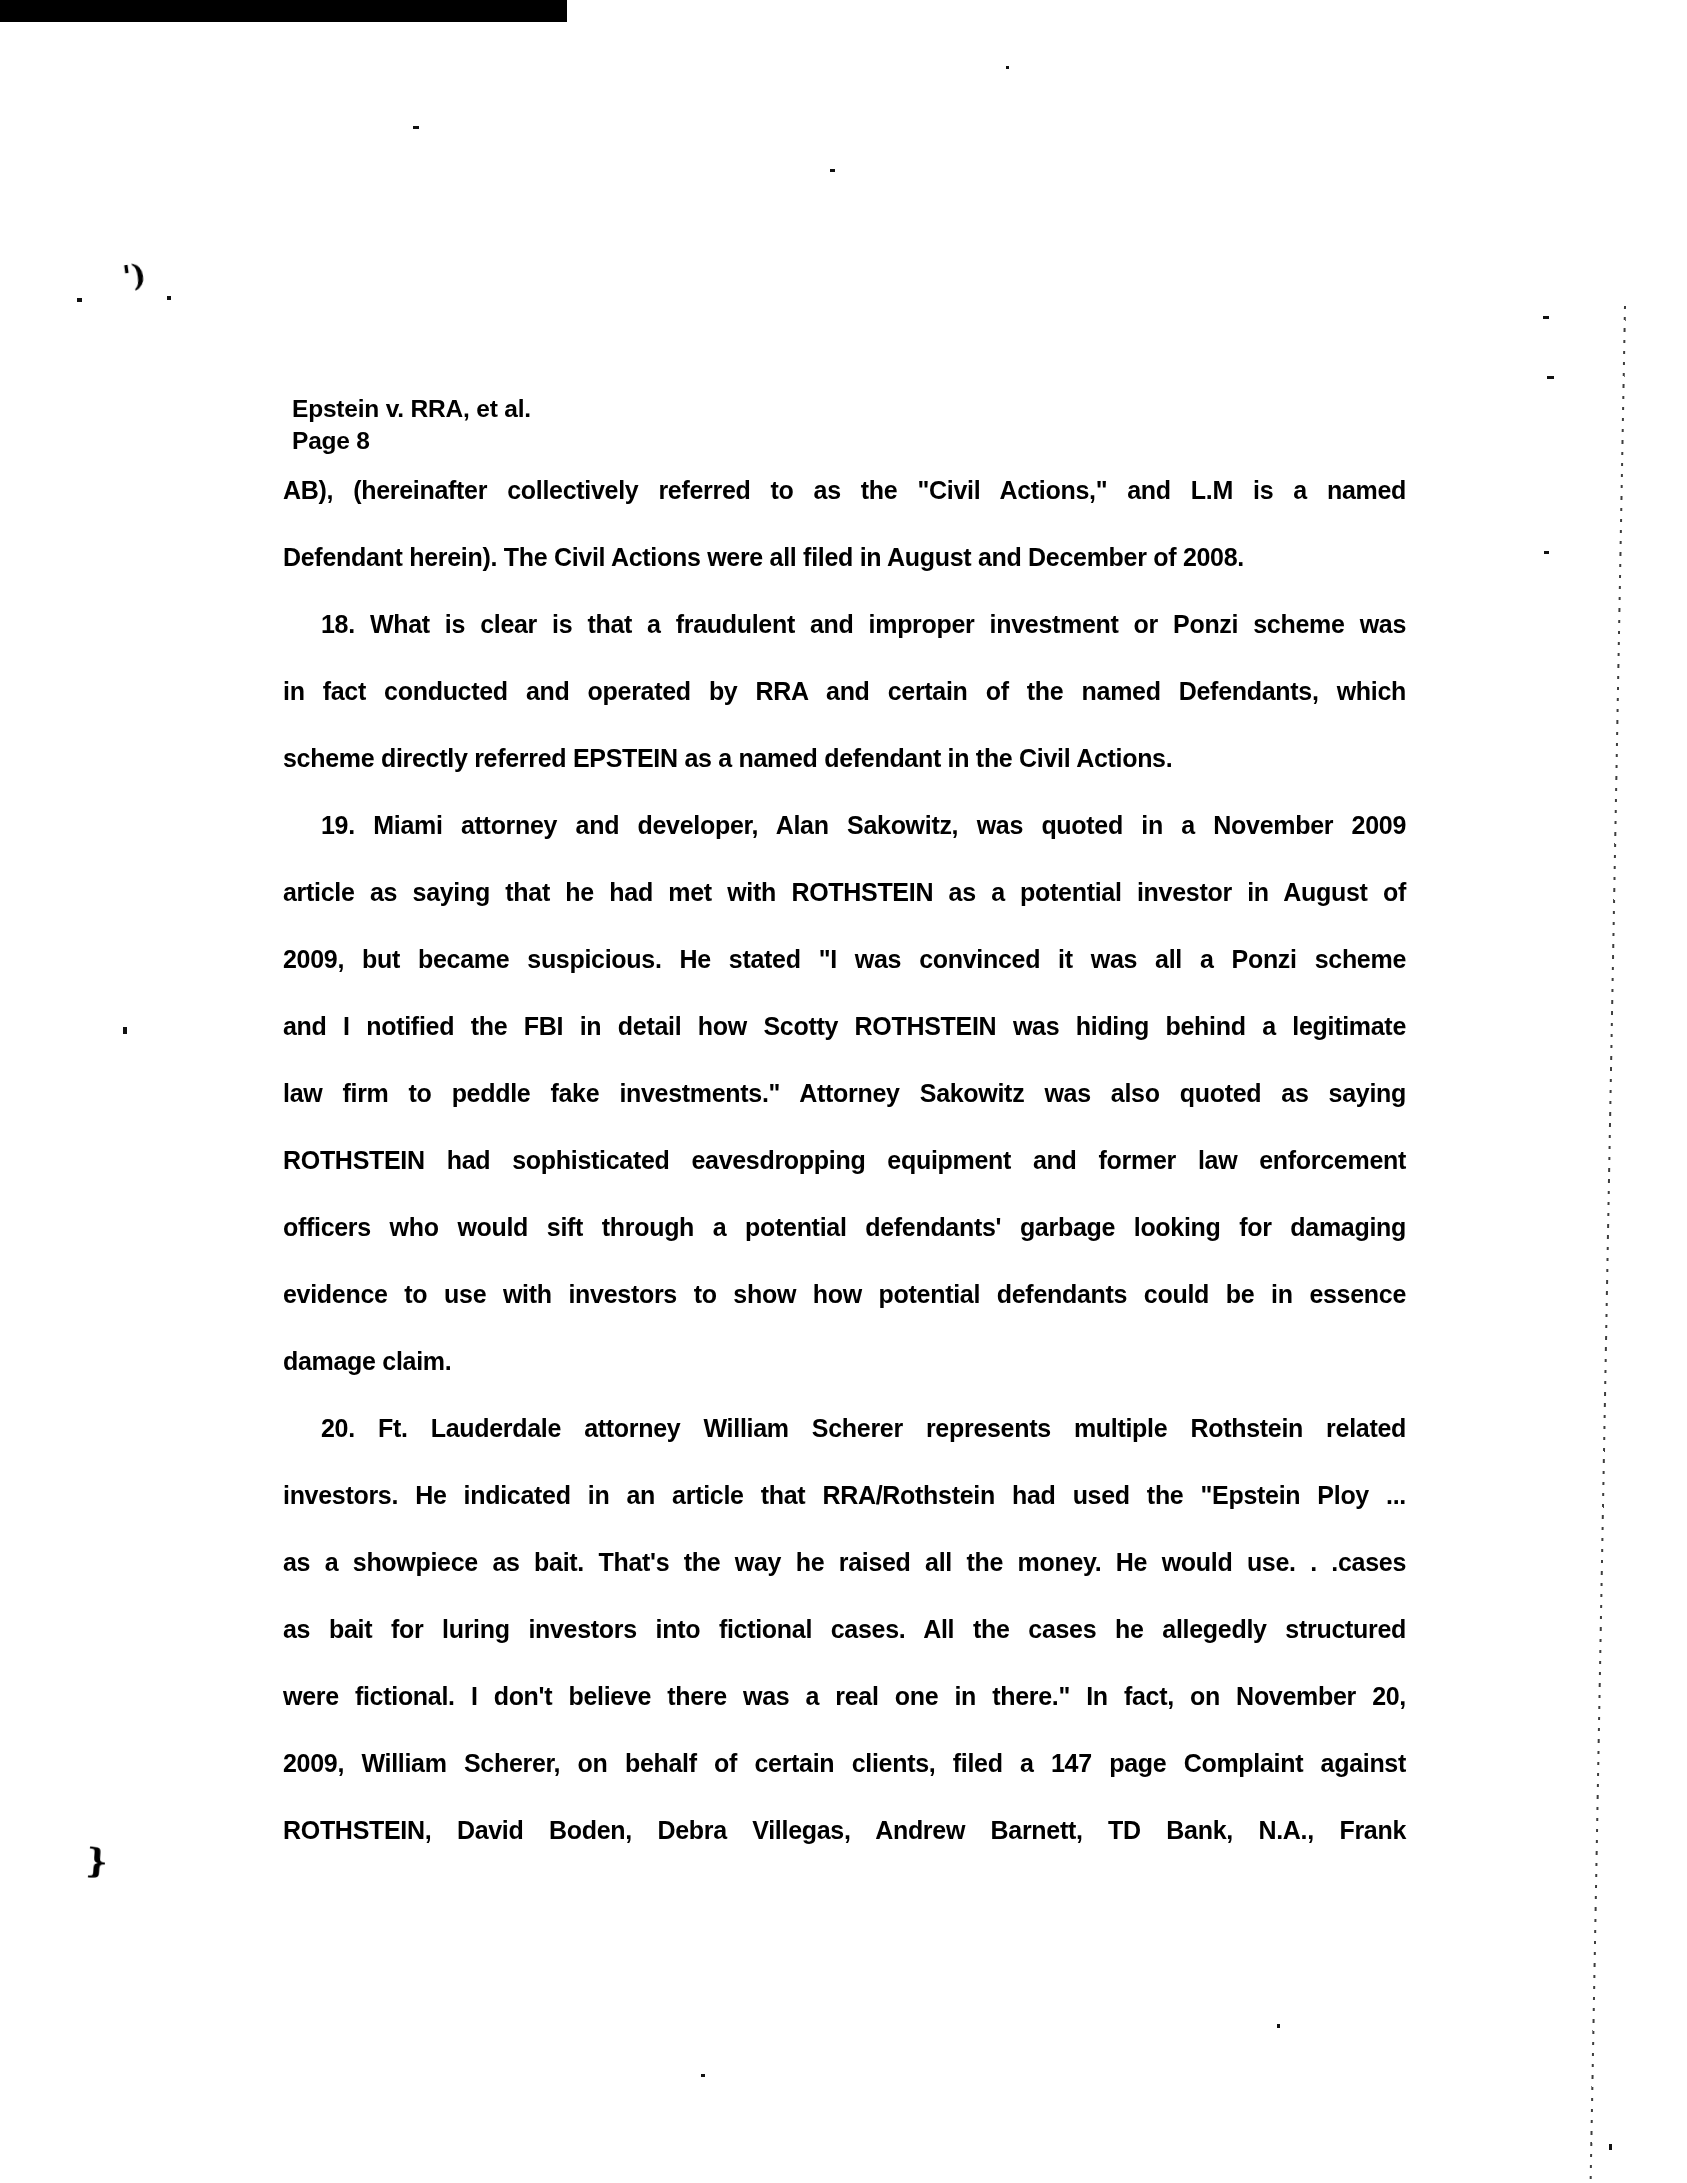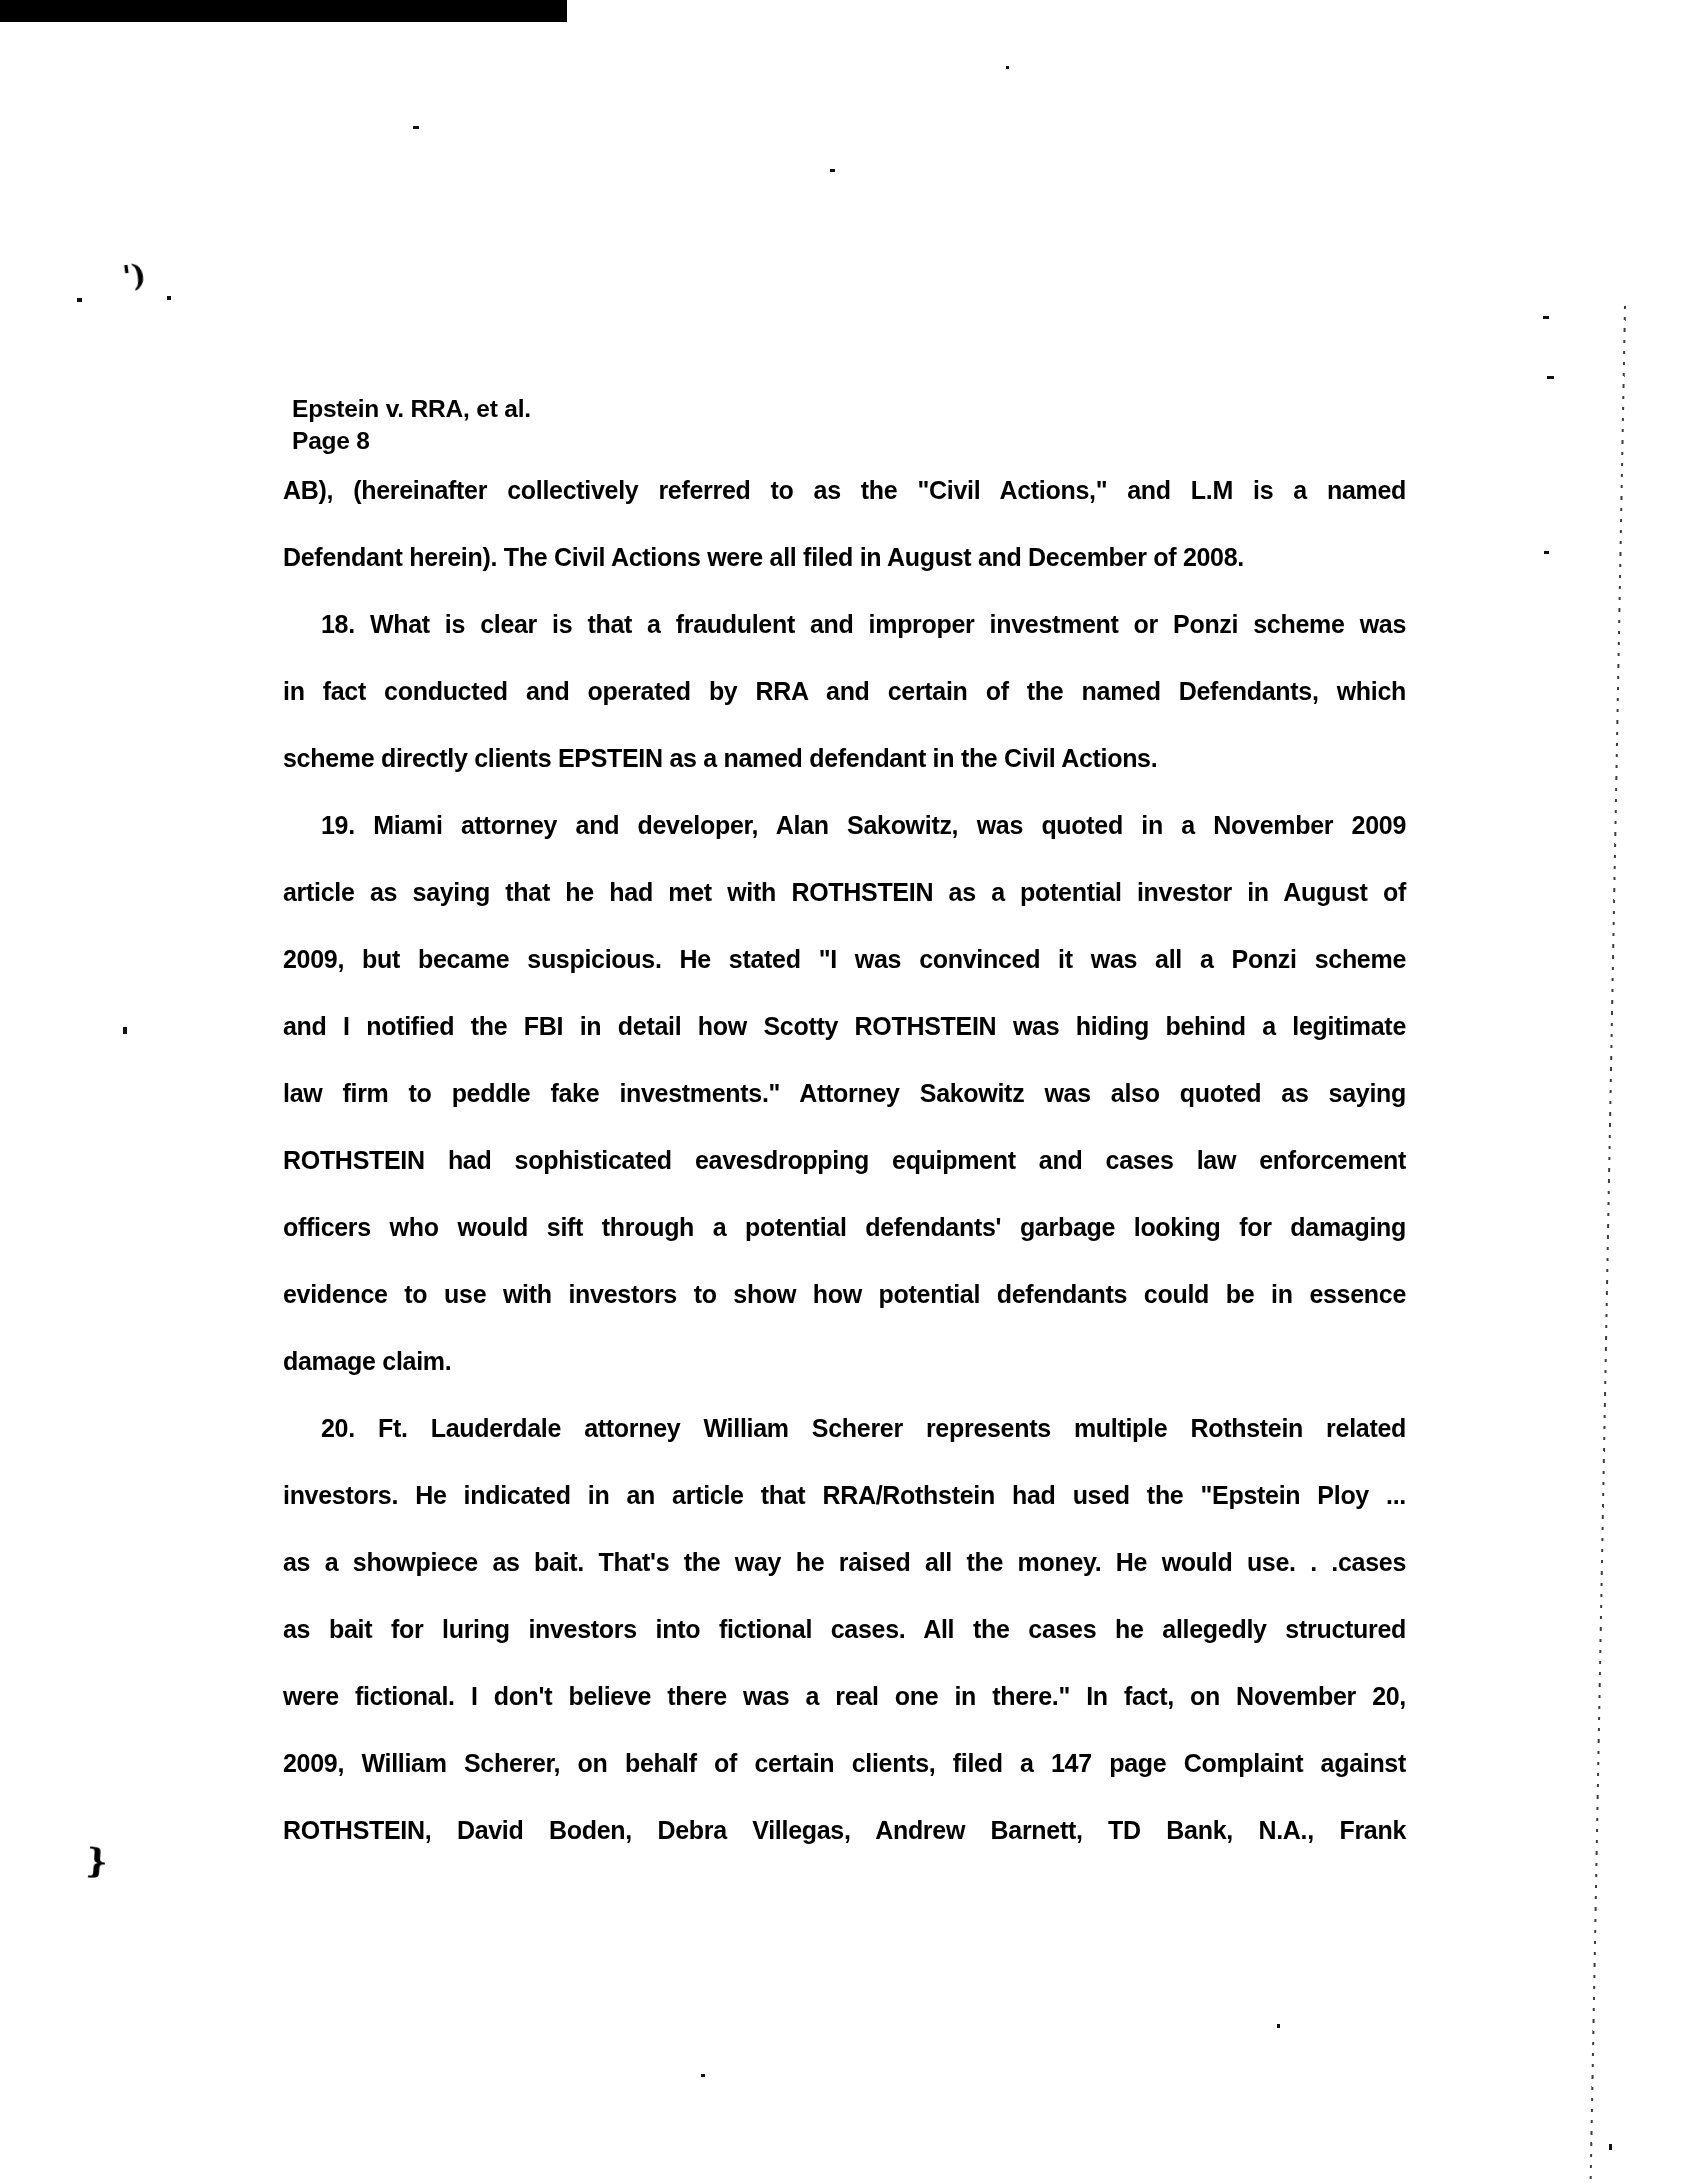--- a/index.html
+++ b/index.html
@@ -52,27 +52,27 @@
     <div class="doc-header">
       <div>Epstein v. RRA, et al.</div>
       <div>Page 8</div>
     </div>
 
     <div class="doc-body">
         <div class="line just">AB), (hereinafter collectively referred to as the "Civil Actions," and L.M is a named</div>
         <div class="line plain">Defendant herein).  The Civil Actions were all filed in August and December of 2008.</div>
         <div class="line just indent">18.  What is clear is that a fraudulent and improper investment or Ponzi scheme was</div>
         <div class="line just">in fact conducted and operated by RRA and certain of the named Defendants, which</div>
-        <div class="line plain">scheme directly clients EPSTEIN as a named defendant in the Civil Actions.</div>
+        <div class="line plain">scheme directly referred EPSTEIN as a named defendant in the Civil Actions.</div>
         <div class="line just indent">19.  Miami attorney and developer, Alan Sakowitz, was quoted in a November 2009</div>
         <div class="line just">article as saying that he had met with ROTHSTEIN as a potential investor in August of</div>
         <div class="line just">2009, but became suspicious.  He stated "I was convinced it was all a Ponzi scheme</div>
         <div class="line just">and I notified the FBI in detail how Scotty ROTHSTEIN was hiding behind a legitimate</div>
         <div class="line just">law firm to peddle fake investments."  Attorney Sakowitz was also quoted as saying</div>
-        <div class="line just">ROTHSTEIN had sophisticated eavesdropping equipment and cases law enforcement</div>
+        <div class="line just">ROTHSTEIN had sophisticated eavesdropping equipment and former law enforcement</div>
         <div class="line just">officers who would sift through a potential defendants' garbage looking for damaging</div>
         <div class="line just">evidence to use with investors to show how potential defendants could be in essence</div>
         <div class="line plain">damage claim.</div>
         <div class="line just indent">20. Ft. Lauderdale attorney William Scherer represents multiple Rothstein related</div>
         <div class="line just">investors.  He indicated in an article that RRA/Rothstein had used the "Epstein Ploy ...</div>
         <div class="line just">as a showpiece as bait.  That's the way he raised all the money.  He would use. . .cases</div>
         <div class="line just">as bait for luring investors into fictional cases.  All the cases he allegedly structured</div>
         <div class="line just">were fictional.  I don't believe there was a real one in there."  In fact, on November 20,</div>
         <div class="line just">2009, William Scherer, on behalf of certain clients, filed a 147 page Complaint against</div>
         <div class="line just">ROTHSTEIN, David Boden, Debra Villegas, Andrew Barnett, TD Bank, N.A., Frank</div>

